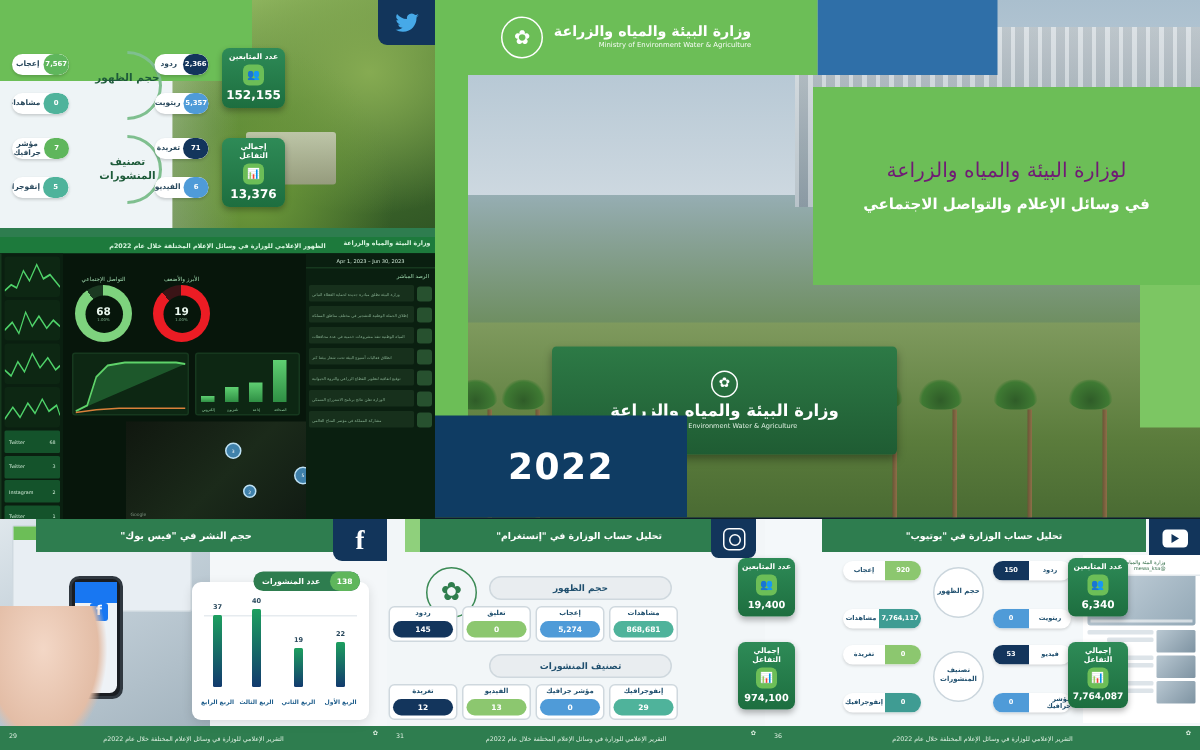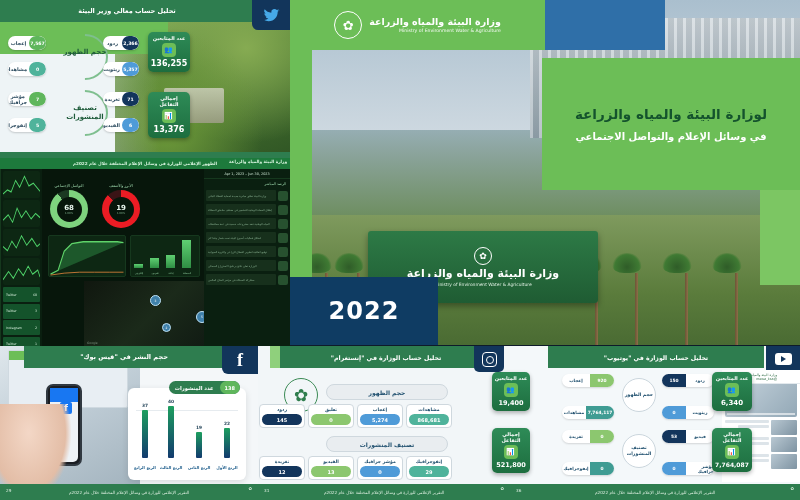--- a/index.html
+++ b/index.html
@@ -126,24 +126,24 @@
   #cover-sign .s-en { color: #dff0e2; font-size: 4.4px; }
   #cover-sign-emblem { width: 18px; height: 18px; border:1px solid #fff; border-radius:50%;
     display:flex; align-items:center; justify-content:center; color:#fff; font-size:9px; }
 
   #cover-title-block {
     position: absolute; right: 0; top: 58px; width: 258px; height: 132px;
     background: #6cbe57; display: flex; flex-direction: column;
     align-items: center; justify-content: center; gap: 7px; padding: 0 10px;
   }
   #cover-title-block .t1 { color: #fff; font-size: 14.5px; font-weight: bold; line-height: 18px; text-align: center; }
-  #cover-title-block .t2 { color: #14532d; font-size: 13.5px; font-weight: bold; line-height: 17px; text-align: center; }
+  #cover-title-block .t2 { color: #701a75; font-size: 13.5px; font-weight: normal; line-height: 17px; text-align: center; }
   #cover-title-block .t3 { color: #fff; font-size: 10px; font-weight: bold; line-height: 13px; text-align: center; }
   #cover-year-block {
-    position: absolute; left: 0; bottom: 0; width: 148px; height: 68px;
+    position: absolute; left: 0; bottom: 0; width: 168px; height: 68px;
     background: #0f3c63; display: flex; align-items: center; justify-content: center;
   }
   #cover-year-block span { color: #fff; font-size: 24px; font-weight: bold; letter-spacing: 1px; }
   #cover-left-strip { position:absolute; left:0; top:50px; width:22px; height:253px; background:#6cbe57; }
   #cover-right-strip { position:absolute; right:0; top:190px; width:40px; height:95px; background:#7cc663; }
   #cover-top-strip { position:absolute; left:255px; top:0; width:120px; height:50px; background:#2f6fa8; }
 
   
   #dash-panel { left: 0; top: 158px; width: 290px; height: 188px; background: #0a1f10; }
   #dash-header {
@@ -307,23 +307,20 @@
 </style>
 </head>
 <body>
 
 <div id="stage">
 
   <div class="panel" id="twitter-panel">
     <div id="twitter-photo"></div>
     <div id="twitter-photo-veil"></div>
     <div class="tw-topbar" id="tw-green-block"></div>
-    <div id="tw-header-bar">
-      <span>تحليل حساب معالي وزير البيئة</span>
-    </div>
     <div id="tw-bird-box">
       <svg viewBox="0 0 24 24">
           <path d="M23 4.9c-.8.4-1.7.6-2.6.8a4.6 4.6 0 0 0 2-2.5c-.9.5-1.9.9-2.9 1.1A4.5 4.5 0 0 0 11.7 8c-3.8-.2-7.1-2-9.3-4.8a4.5 4.5 0 0 0 1.4 6c-.7 0-1.4-.2-2-.5 0 2.2 1.5 4 3.6 4.4a4.6 4.6 0 0 1-2 .1 4.5 4.5 0 0 0 4.2 3.1A9 9 0 0 1 1 18.1a12.7 12.7 0 0 0 6.9 2c8.3 0 12.8-6.9 12.8-12.8v-.6c.9-.6 1.6-1.4 2.3-2.3z"></path>
         </svg>
     </div>
 
     <div class="tw-arc" style="left:62px; top:34px;"></div>
     <div class="tw-arc-label" style="left:55px; top:48px;">
       <span>حجم الظهور</span>
     </div>
@@ -361,21 +358,21 @@
       <span class="pl-txt">الفيديو</span>
     </div>
     <div class="pill" style="left:8px; top:118px; width:38px;">
       <span class="pl-val v-teal">5</span>
       <span class="pl-txt">إنفوجرافيك</span>
     </div>
 
     <div class="stat-card" style="left:148px; top:32px;">
       <div class="sc-title">عدد المتابعين</div>
       <div class="sc-icon">👥</div>
-      <div class="sc-val">136,255</div>
+      <div class="sc-val">152,155</div>
     </div>
     <div class="stat-card" style="left:148px; top:92px;">
       <div class="sc-title">إجمالي التفاعل</div>
       <div class="sc-icon">📊</div>
       <div class="sc-val">13,376</div>
     </div>
     <div style="position:absolute;left:0;bottom:0;width:290px;height:8px;background:#2e7d4f;"></div>
   </div>
 
   <div class="panel" id="cover-panel">
@@ -678,21 +675,21 @@
   </div>
 
   <div class="stat-card" style="left:492px; top:372px; width:38px; z-index:5;">
     <div class="sc-title">عدد المتابعين</div>
     <div class="sc-icon">👥</div>
     <div class="sc-val" style="font-size:6.5px;">19,400</div>
   </div>
   <div class="stat-card" style="left:492px; top:428px; width:38px; z-index:5;">
     <div class="sc-title">إجمالي التفاعل</div>
     <div class="sc-icon">📊</div>
-    <div class="sc-val" style="font-size:6.5px;">521,800</div>
+    <div class="sc-val" style="font-size:6.5px;">974,100</div>
   </div>
 
   <div class="panel" id="yt-panel">
     <div id="yt-green-block"></div>
     <div id="yt-header-bar">
       <span>تحليل حساب الوزارة في "يوتيوب"</span>
     </div>
     <div id="yt-logo-box">
         <div class="yt-glyph"></div>
       </div>

